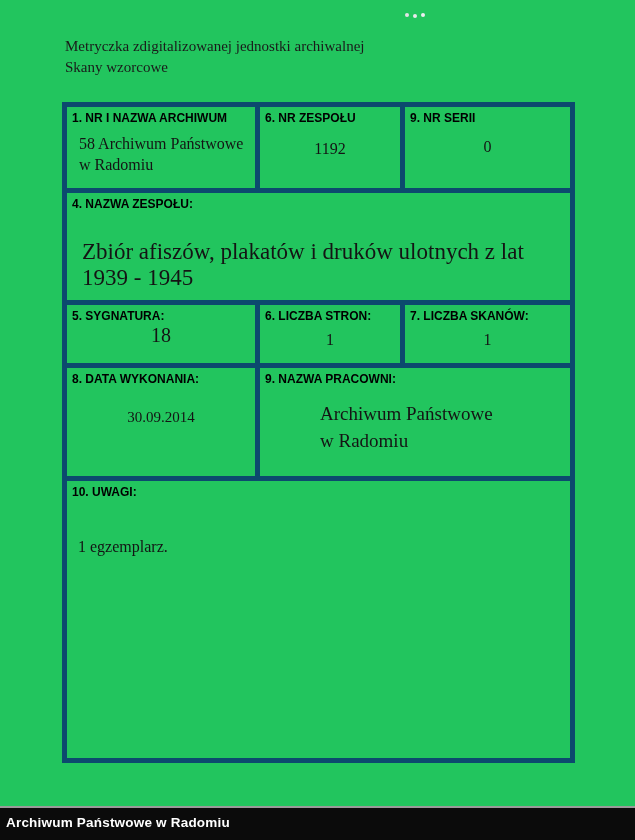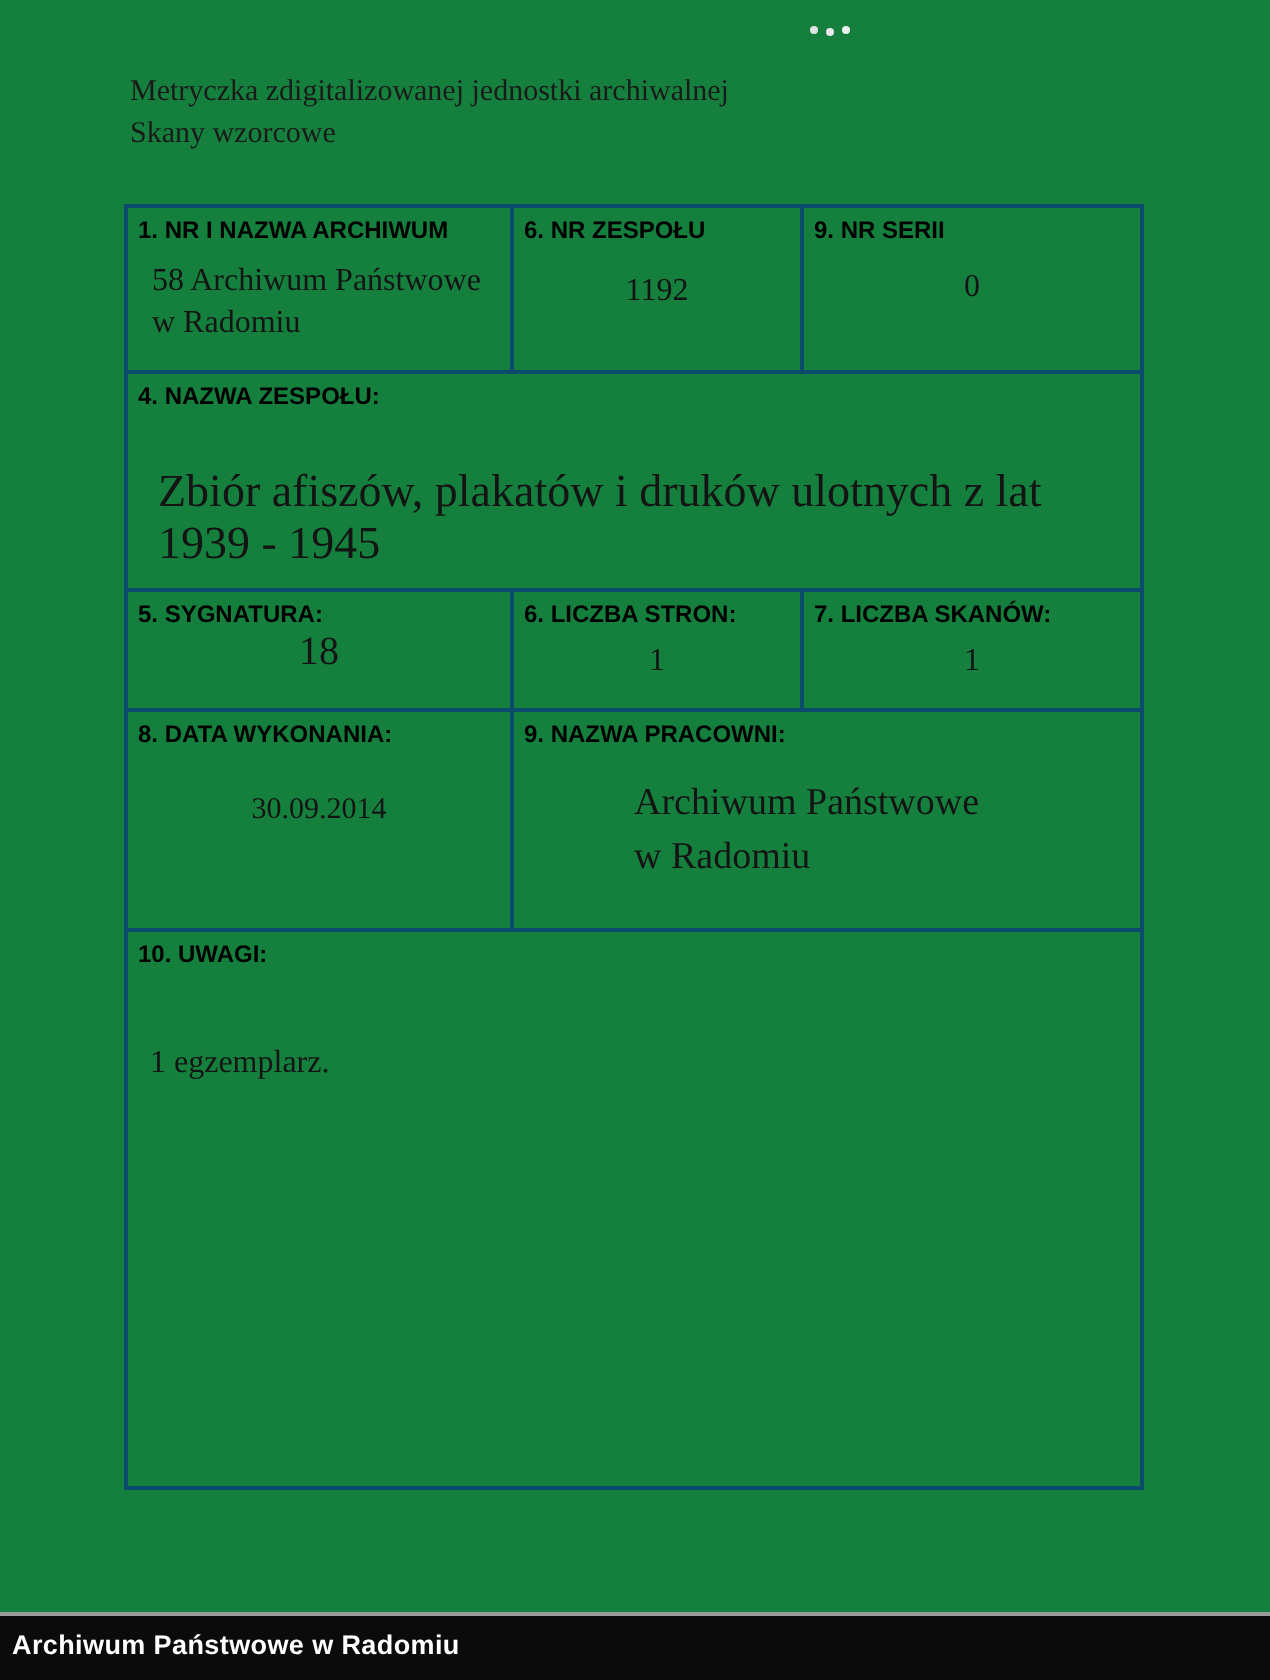--- a/index.html
+++ b/index.html
@@ -4,21 +4,21 @@
 <style>
   html, body {
     margin: 0;
     padding: 0;
     background: #ffffff;
   }
   .page {
     position: relative;
     width: 635px;
     height: 840px;
-    background: #15803d;
+    background: #22c55e;
     overflow: hidden;
     font-family: "Liberation Serif", serif;
     color: #141414;
   }
 
   
   .doc-header {
     position: absolute;
     left: 65px;
     top: 36px;
@@ -42,21 +42,21 @@
   
   table.meta {
     position: absolute;
     left: 62px;
     top: 102px;
     width: 508px;
     border-collapse: collapse;
     table-layout: fixed;
   }
   table.meta td {
-    border: 2px solid #0c4a6e;
+    border: 5px solid #0c4a6e;
     vertical-align: top;
     padding: 0;
     overflow: hidden;
   }
   tr.r1 td { height: 81px; }
   tr.r2 td { height: 107px; }
   tr.r3 td { height: 58px; }
   tr.r4 td { height: 108px; }
   tr.r5 td { height: 277px; }
 

